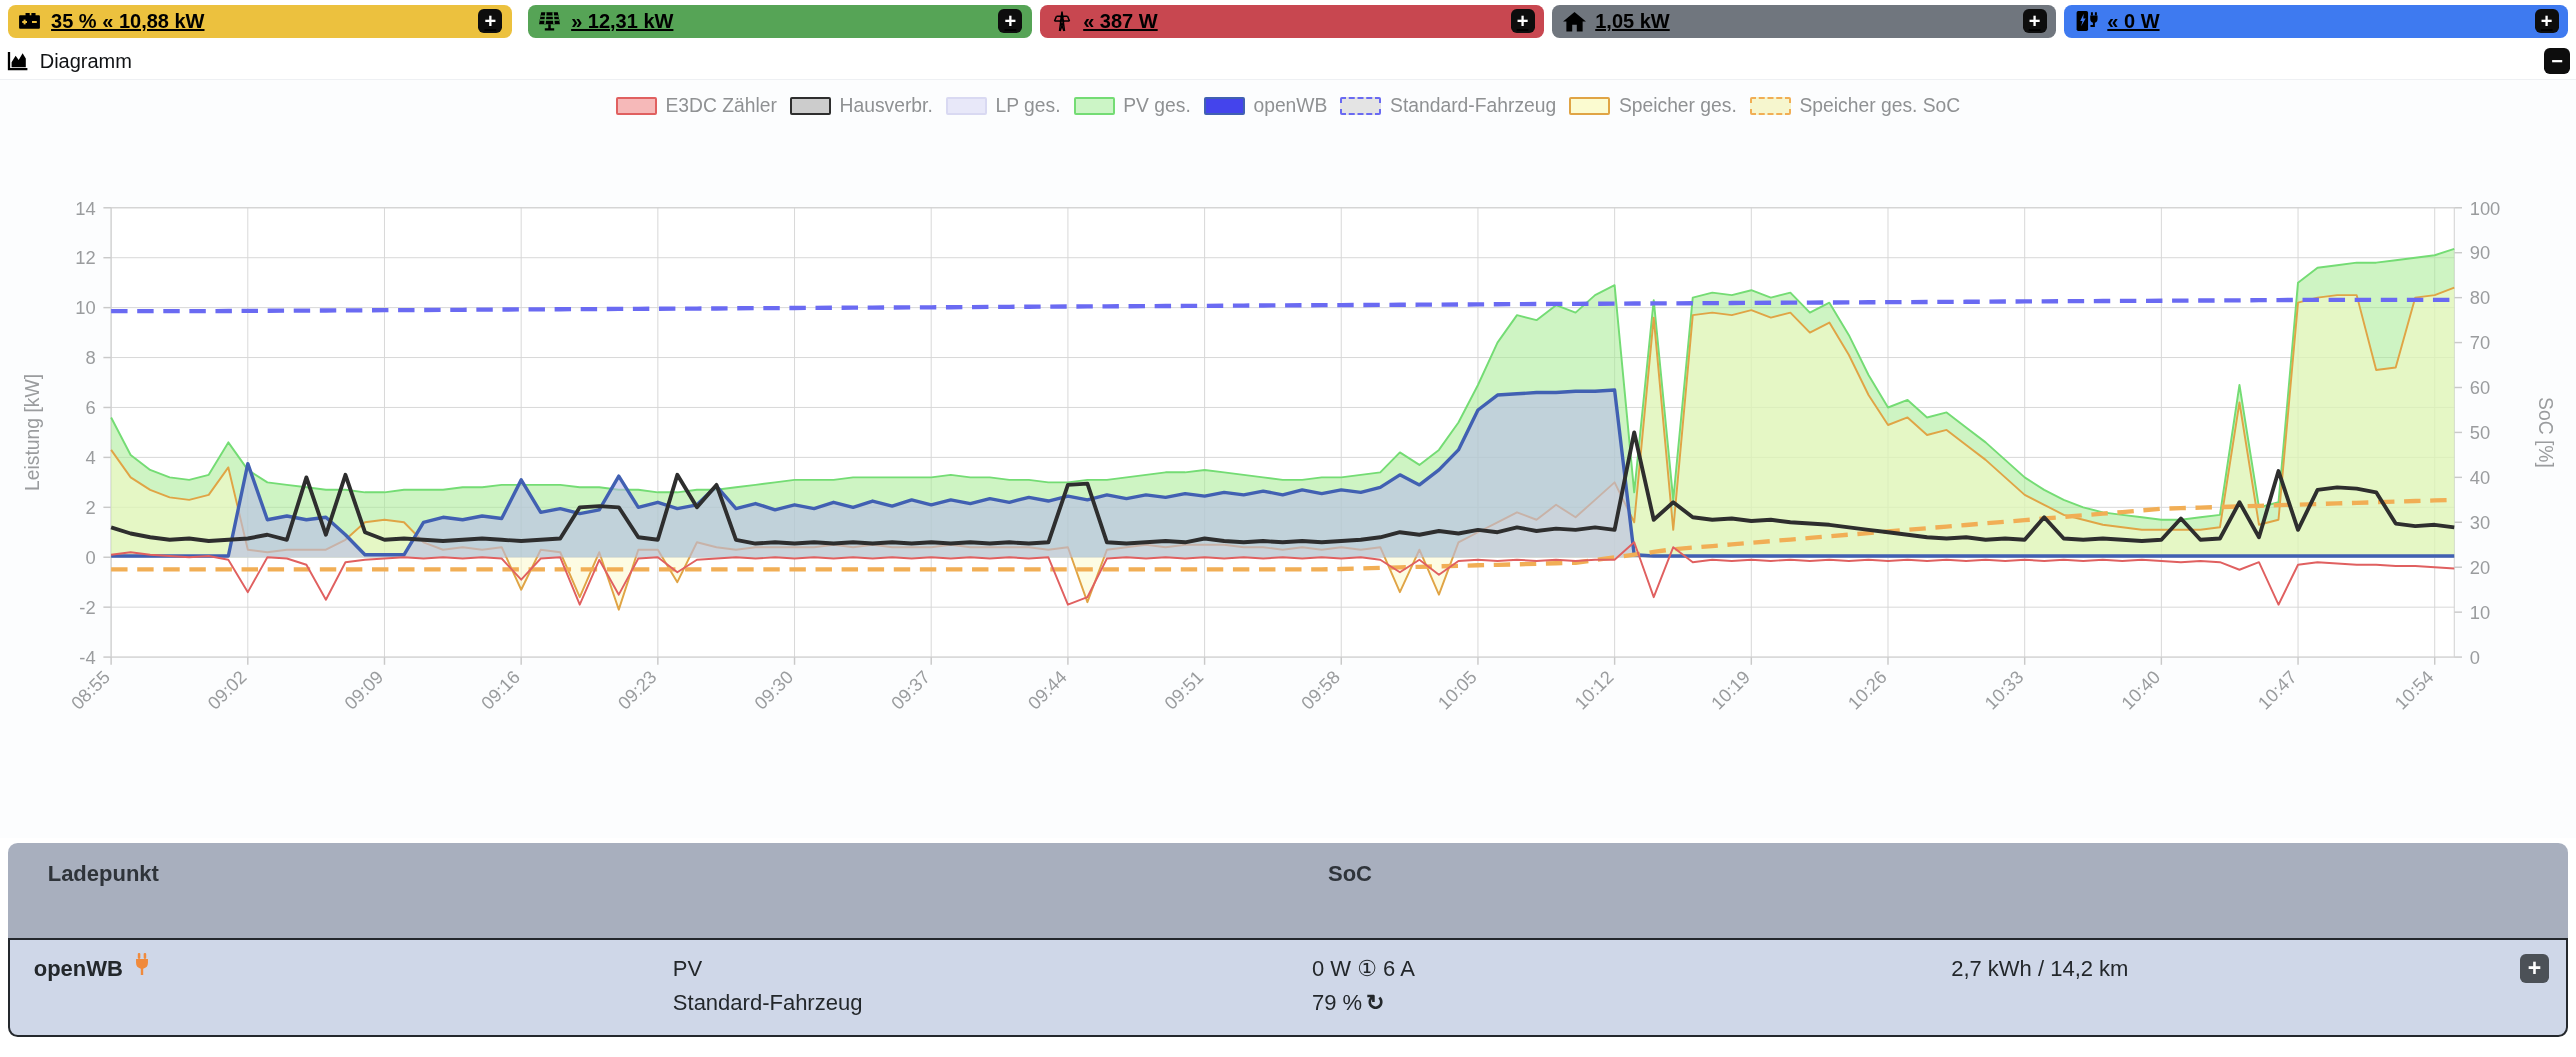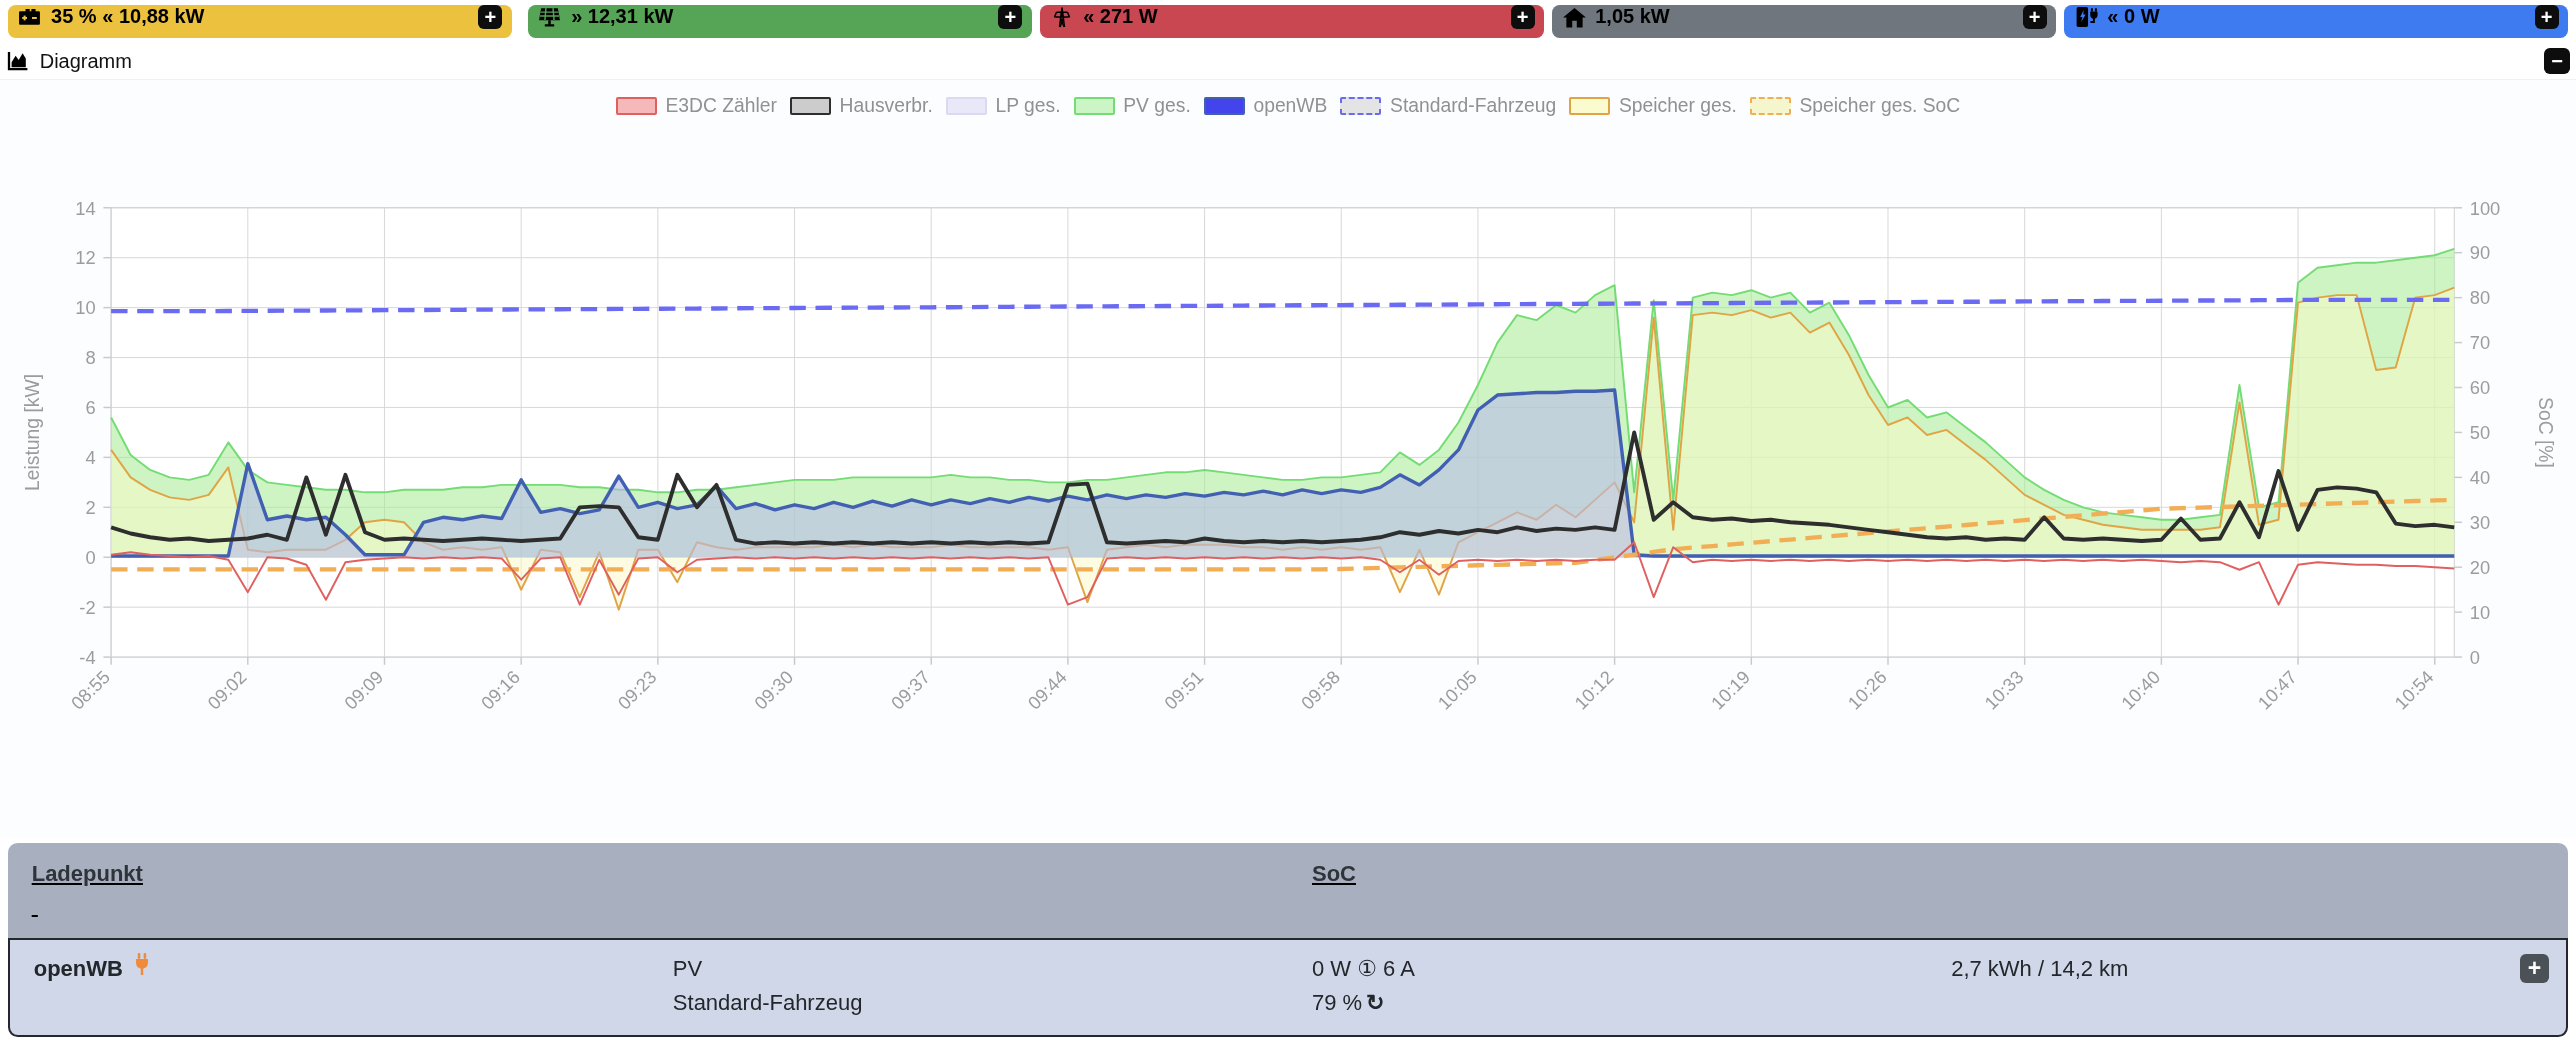--- a/index.html
+++ b/index.html
@@ -1,41 +1,41 @@
 <!DOCTYPE html>
 <html><head>
 <meta charset="utf-8">
 <style>
   html,body{margin:0;padding:0;background:#fff;width:2576px;height:1057px;overflow:hidden;
     font-family:"Liberation Sans",sans-serif;-webkit-font-smoothing:antialiased;}
   
   .badge-row{display:flex;gap:7.7px;padding:4.8px 7.7px 5.8px 7.7px;background:#fff;}
-  .badge{flex:1;height:33px;border-radius:7.7px;display:flex;align-items:flex-start;
-    padding:0 9.7px;font-size:20px;font-weight:700;color:#000;}
+  .badge{flex:1;height:33px;border-radius:7.7px;display:flex;align-items:center;
+    padding:0 9.7px;font-size:20px;font-weight:700;color:#000;text-decoration:underline;}
   .badge .bicon{width:25px;height:25px;margin-right:8.7px;flex:0 0 auto;display:flex;align-items:center;}
   .badge .btext{white-space:nowrap;}
   .sq-btn{margin-left:auto;width:24px;height:24px;background:#0d0d0d;border-radius:5.8px;color:#fff;
     display:flex;align-items:center;justify-content:center;font-size:20px;font-weight:700;line-height:1;
     cursor:pointer;flex:0 0 auto;}
   
   .panel-head{height:35px;display:flex;align-items:center;padding:0 6px;background:#fff;
     font-size:20px;color:#101214;border-bottom:1px solid #eef0f3;}
   .panel-head .picon{width:24px;height:24px;margin-right:9.7px;display:flex;align-items:center;}
   .panel-head .sq-btn{width:26px;height:26px;}
   
   .chart-section{position:relative;height:758px;background:#fcfdfe;}
   .legend{position:absolute;top:15.5px;left:0;right:0;display:flex;justify-content:center;
     align-items:center;gap:13px;z-index:5;}
   .legend-item{display:flex;align-items:center;font-size:19.3px;color:#8f9193;cursor:pointer;white-space:nowrap;}
   .legend-swatch{width:41px;height:18.4px;border:2.9px solid;border-radius:1.9px;margin-right:8.7px;box-sizing:border-box;}
   .legend-swatch.dashed{border-style:dashed;}
   
   .cp-table{margin:5.8px 7.7px 0 7.7px;}
   .cp-head{background:#a8afbe;border-radius:9.7px 9.7px 0 0;padding:14.5px 0 16.4px 0;display:flex;}
-  .cp-head .col{flex:1 1 25%;padding-left:24px;box-sizing:border-box;text-decoration:underline;}
+  .cp-head .col{flex:1 1 25%;padding-left:40px;box-sizing:border-box;}
   .cp-head .l1,.cp-head .l2{font-size:22px;font-weight:700;color:#2f343a;line-height:32px;}
   .cp-row{position:relative;background:#cfd7e8;border:2.9px solid #24282d;border-radius:0 0 9.7px 9.7px;
     padding:11.6px 0 15.5px 0;display:flex;}
   .cp-row .col{flex:1 1 25%;padding-left:24px;box-sizing:border-box;}
   .cp-row .l1,.cp-row .l2{font-size:22px;color:#23272b;line-height:34px;}
   .cp-row .name{font-weight:700;display:flex;align-items:center;gap:7.7px;}
   .refresh-glyph{font-weight:700;margin-left:3.9px;}
   .row-add{position:absolute;right:17.4px;top:13.5px;width:29px;height:29px;background:#4c5157;border-radius:5.8px;
     color:#fff;display:flex;align-items:center;justify-content:center;font-size:23px;font-weight:700;cursor:pointer;}
 </style>
@@ -73,21 +73,21 @@
     <div class="badge" style="background: rgb(200, 71, 80);">
       <span class="bicon">
         <svg width="24" height="26" viewBox="0 0 24 24" fill="none" stroke="#000" stroke-width="1.5">
           <path d="M9.5 22 12 2.5 14.5 22"></path>
           <path d="M6.5 7.2h11M4.5 12h15"></path>
           <path d="M6.5 7.2 4.5 12M17.5 7.2l2 4.8"></path>
           <path d="M10.2 12 14 22M13.8 12 10 22"></path>
           <path d="M10.7 7.2l2.8 4.8M13.3 7.2l-2.8 4.8"></path>
         </svg>
       </span>
-      <span class="btext">« 271 W</span>
+      <span class="btext">« 387 W</span>
       <span class="sq-btn">+</span>
     </div>
     <div class="badge" style="background: rgb(112, 118, 126);">
       <span class="bicon">
         <svg width="25" height="25" viewBox="0 0 24 24">
           <path d="M12 2.8 23 12h-3.2v9.5h-5.6v-6.3h-4.4v6.3H4.2V12H1z" fill="#000"></path>
         </svg>
       </span>
       <span class="btext">1,05 kW</span>
       <span class="sq-btn">+</span>

